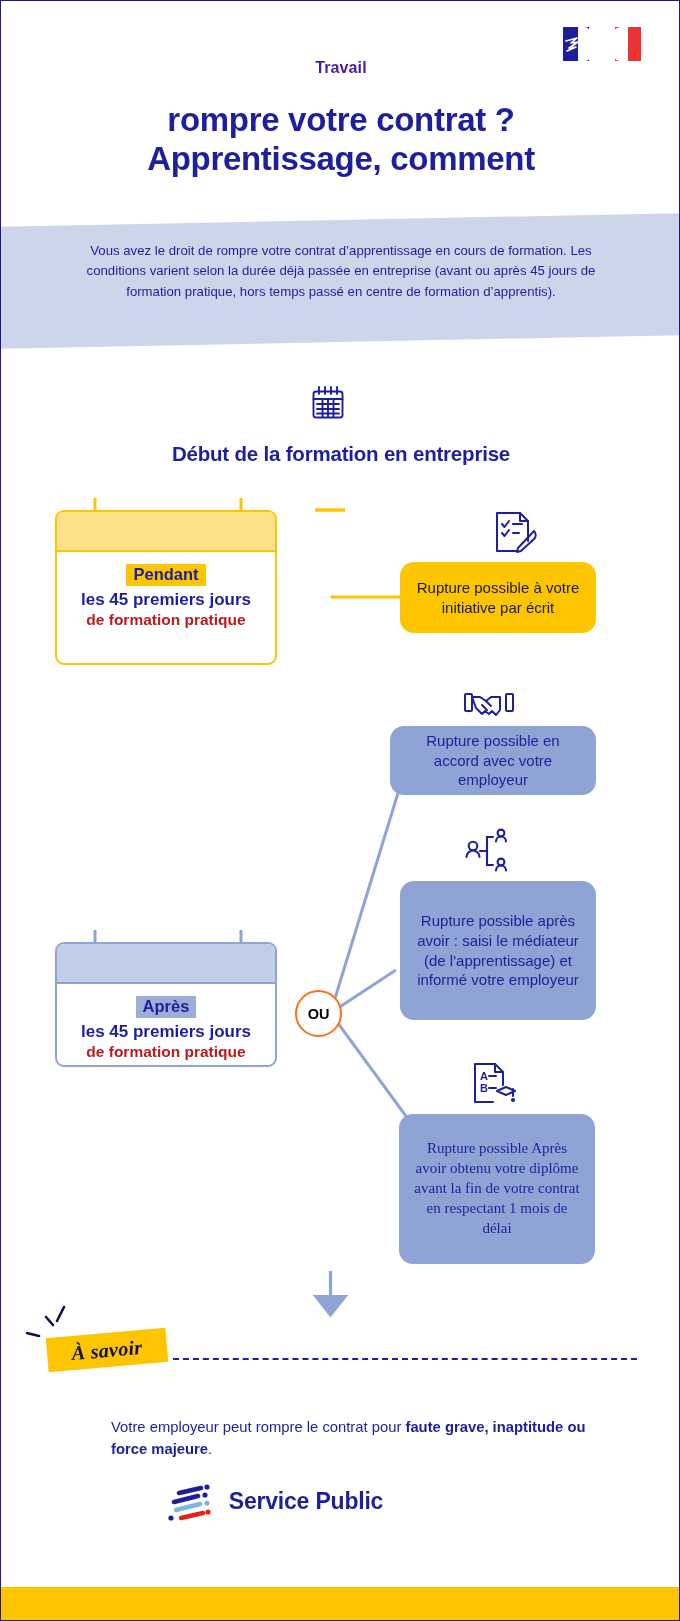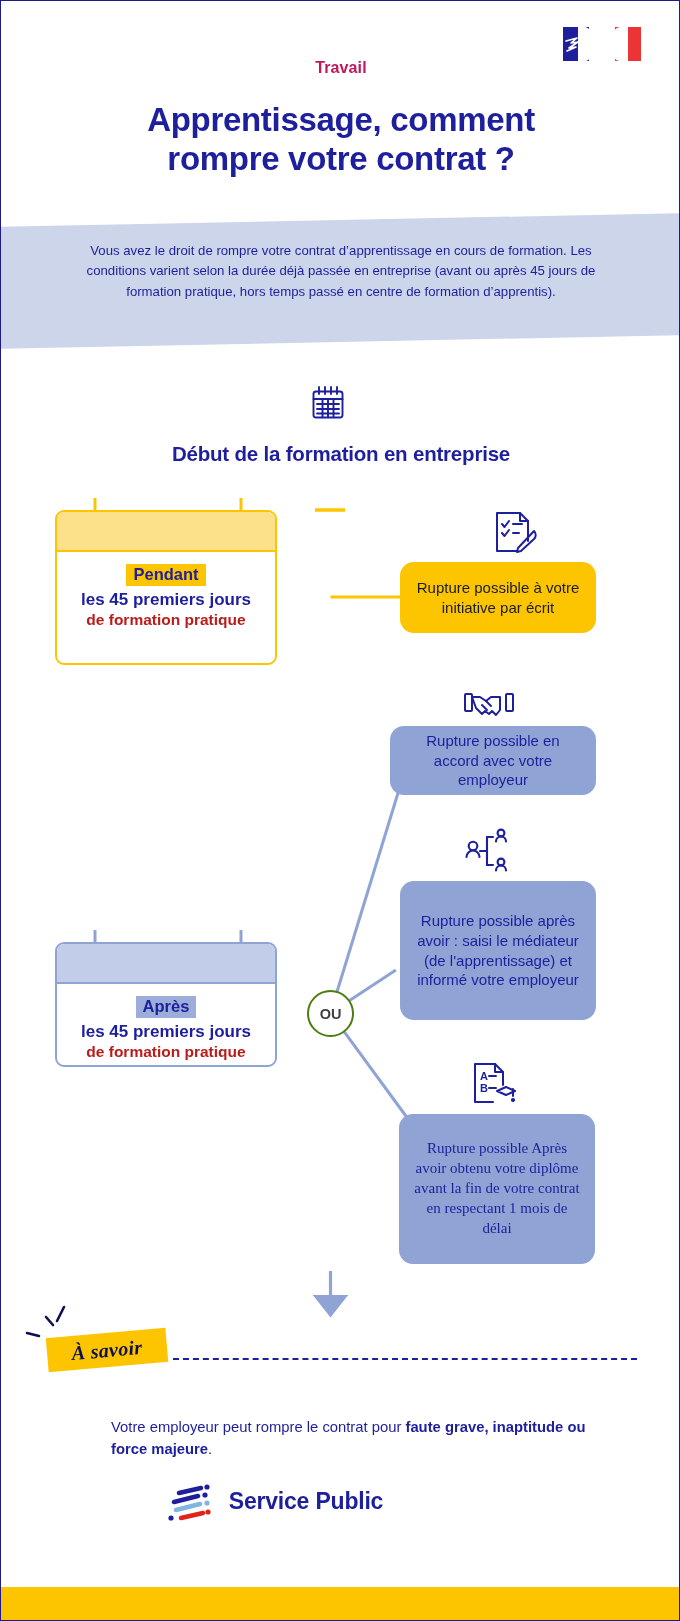--- a/index.html
+++ b/index.html
@@ -54,21 +54,21 @@
   }
 
   .kicker {
     position: absolute;
     top: 58px;
     left: 0;
     width: 680px;
     text-align: center;
     font-size: 16px;
     font-weight: bold;
-    color: #be185d;
+    color: #4c1d95;
     letter-spacing: .1px;
   }
   .headline {
     position: absolute;
     top: 100px;
     left: 0;
     width: 680px;
     text-align: center;
     font-size: 33px;
     line-height: 1.18;
@@ -207,32 +207,32 @@
     height: 50px;
   }
   #icon-1 { top: 508px; left: 487px; }
   #icon-2 { top: 679px; left: 462px; }
   #icon-3 { top: 825px; left: 462px; }
   #icon-4 { top: 1059px; left: 466px; }
 
   
   .ou-node {
     position: absolute;
-    top: 989px; left: 306px;
+    top: 989px; left: 294px;
     width: 47px; height: 47px;
     border-radius: 50%;
     background: #ffffff;
-    border: 2px solid #4d7c0f;
+    border: 2px solid #f97316;
     box-sizing: border-box;
     display: flex;
     align-items: center;
     justify-content: center;
     font-size: 14.5px;
     font-weight: bold;
-    color: #404040;
+    color: #000000;
   }
 
   
   .savoir-badge {
     position: absolute;
     top: 1332px; left: 46px;
     width: 120px; height: 34px;
     background: #fcc500;
     transform: rotate(-5deg);
     display: flex;
@@ -307,22 +307,22 @@
       <svg class="swoosh" viewBox="0 0 15 16">
         <path d="M1 5 L12 2 L6 7 L13 6 L4 12 L11 11 L2 15" fill="none" stroke="#ffffff" stroke-width="1.6" stroke-linecap="round" stroke-linejoin="round"></path>
       </svg>
     </div>
     <div class="mr"></div>
   </div>
 
   <div class="kicker">Travail</div>
 
   <div class="headline">
+    <div>rompre votre contrat ?</div>
     <div>Apprentissage, comment</div>
-    <div>rompre votre contrat ?</div>
   </div>
 
   <div class="intro-band"></div>
   <div class="intro-text">Vous avez le droit de rompre votre contrat d’apprentissage en cours de formation. Les conditions varient selon la durée déjà passée en entreprise (avant ou après 45 jours de formation pratique, hors temps passé en centre de formation d’apprentis).</div>
 
   <svg class="cal-icon-top" viewBox="0 0 40 40">
     <g fill="none" stroke="#1d1f9c" stroke-width="1.9" stroke-linecap="round">
       <rect x="5.5" y="8.5" width="29" height="26" rx="2.5"></rect>
       <line x1="5.5" y1="16" x2="34.5" y2="16"></line>
       <line x1="11" y1="4" x2="11" y2="11"></line>

